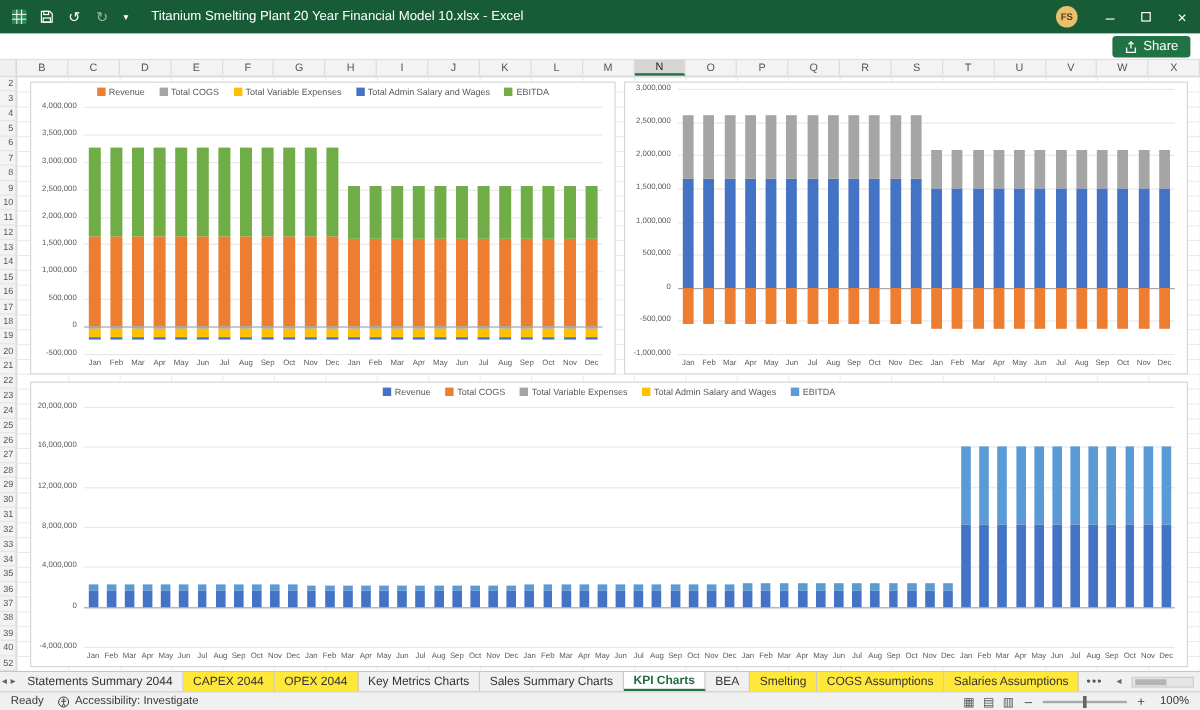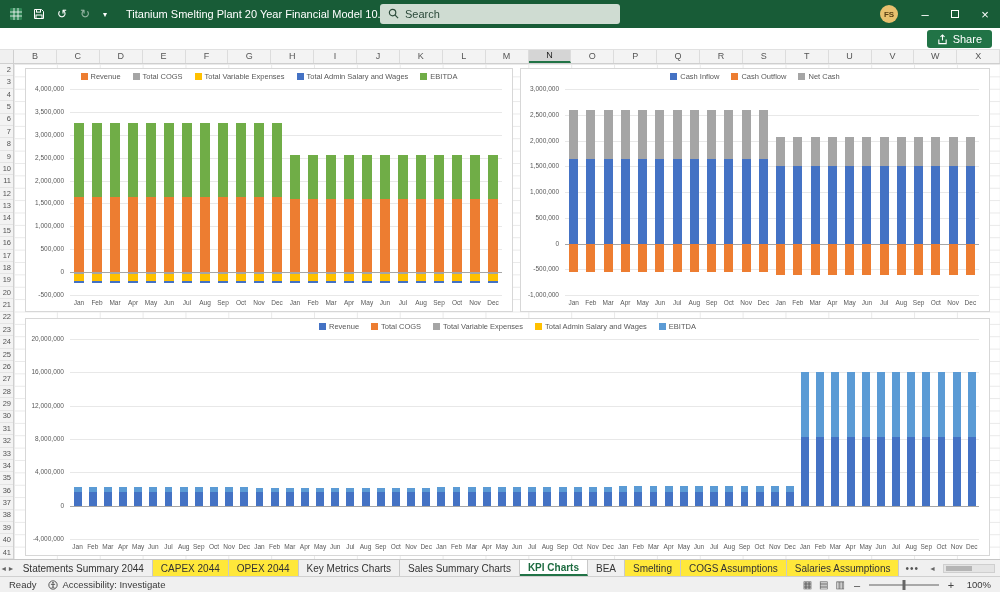--- a/index.html
+++ b/index.html
@@ -100,29 +100,20 @@
         <svg width="12" height="12" viewBox="0 0 12 12" fill="none" stroke="#fff" stroke-width="1">
             <path d="M1.5 1.5h7l2 2v7h-9z"></path>
             <rect x="3.5" y="1.5" width="4" height="2.6"></rect>
             <rect x="3" y="7" width="6" height="3.5"></rect>
           </svg>
       </span>
       <span class="qat-btn">↺</span>
       <span class="qat-btn dim">↻</span>
       <span class="qat-btn qat-chev">▾</span>
       <span class="tb-title">Titanium Smelting Plant 20 Year Financial Model 10.xlsx - Excel</span>
-    </div>
-    <div class="tb-search">
-      <span>
-        <svg width="11" height="11" viewBox="0 0 12 12" fill="none" stroke="#2b4a3a" stroke-width="1.3">
-            <circle cx="5" cy="5" r="3.5"></circle>
-            <path d="M7.8 7.8L11 11"></path>
-          </svg>
-      </span>
-      <input type="text" placeholder="Search" style="">
     </div>
     <div class="tb-right">
       <span class="avatar">FS</span>
       <span class="win-btn">–</span>
       <span class="win-btn">
           <span class="restore-box"></span>
         </span>
       <span class="win-btn">×</span>
     </div>
   </div>
@@ -201,21 +192,21 @@
         <div class="row-h">31</div>
         <div class="row-h">32</div>
         <div class="row-h">33</div>
         <div class="row-h">34</div>
         <div class="row-h">35</div>
         <div class="row-h">36</div>
         <div class="row-h">37</div>
         <div class="row-h">38</div>
         <div class="row-h">39</div>
         <div class="row-h">40</div>
-        <div class="row-h">41</div>
+        <div class="row-h">52</div>
       </div>
     <div class="sheet">
 
       <div class="chart" style="left:11px; top:4px; width:488px; height:244px;">
         <div class="chart-legend">
             <span class="legend-item">
               <span class="legend-sw" style="background: rgb(237, 125, 49);"></span>
               <span>Revenue</span>
             </span>
             <span class="legend-item">
@@ -455,34 +446,20 @@
               <div class="x-lab">Aug</div>
               <div class="x-lab">Sep</div>
               <div class="x-lab">Oct</div>
               <div class="x-lab">Nov</div>
               <div class="x-lab">Dec</div>
             </div>
         </div>
       </div>
 
       <div class="chart" style="left:506px; top:4px; width:470px; height:244px;">
-        <div class="chart-legend">
-            <span class="legend-item">
-              <span class="legend-sw" style="background: rgb(68, 114, 196);"></span>
-              <span>Cash Inflow</span>
-            </span>
-            <span class="legend-item">
-              <span class="legend-sw" style="background: rgb(237, 125, 49);"></span>
-              <span>Cash Outflow</span>
-            </span>
-            <span class="legend-item">
-              <span class="legend-sw" style="background: rgb(165, 165, 165);"></span>
-              <span>Net Cash</span>
-            </span>
-          </div>
         <div class="chart-body">
           <div class="y-labels">
               <div class="y-lab" style="top: 0%;">3,000,000</div>
               <div class="y-lab" style="top: 12.5%;">2,500,000</div>
               <div class="y-lab" style="top: 25%;">2,000,000</div>
               <div class="y-lab" style="top: 37.5%;">1,500,000</div>
               <div class="y-lab" style="top: 50%;">1,000,000</div>
               <div class="y-lab" style="top: 62.5%;">500,000</div>
               <div class="y-lab" style="top: 75%;">0</div>
               <div class="y-lab" style="top: 87.5%;">-500,000</div>

